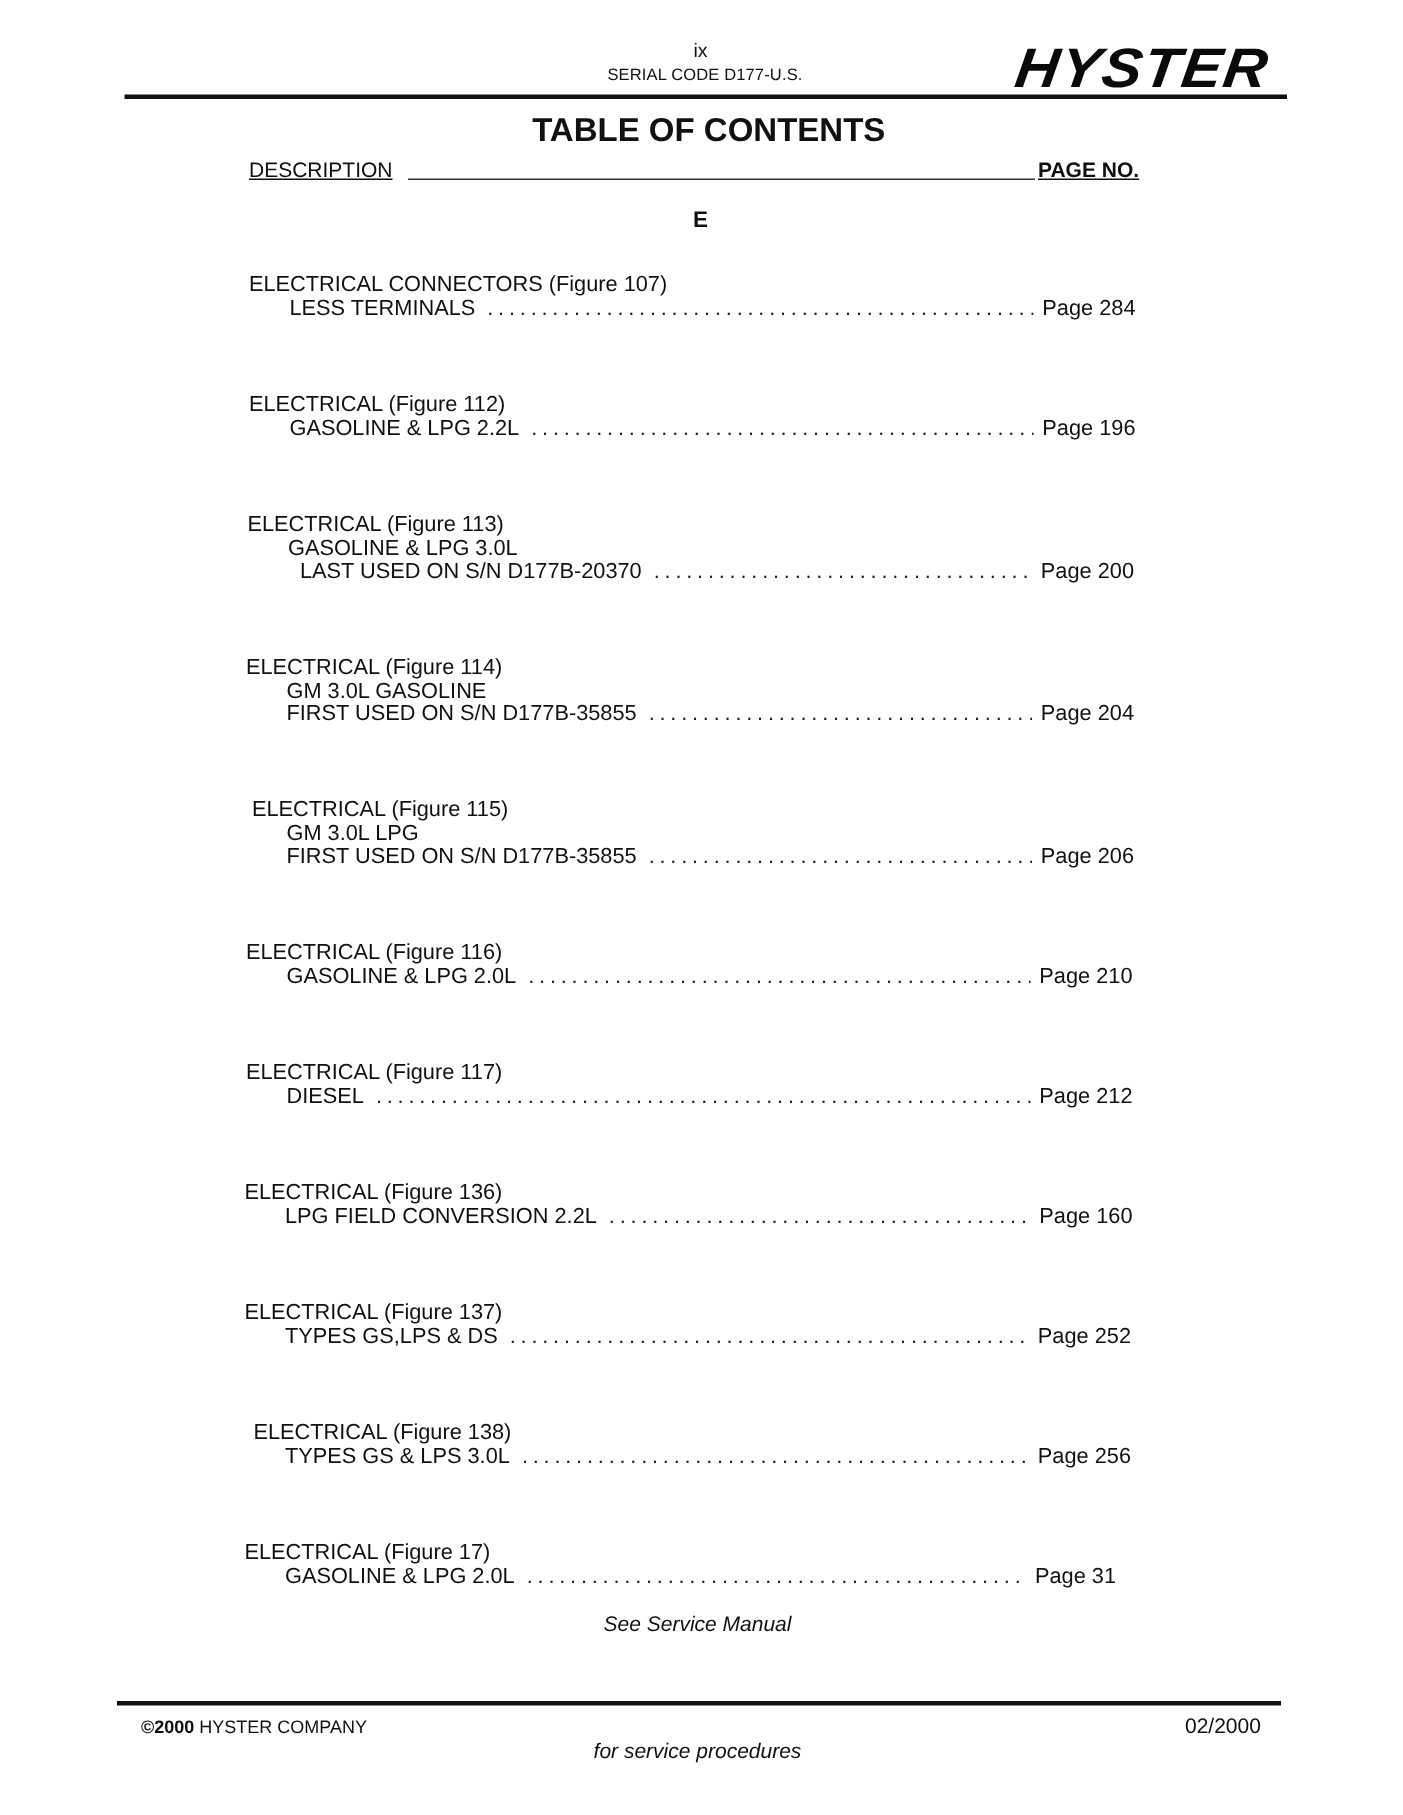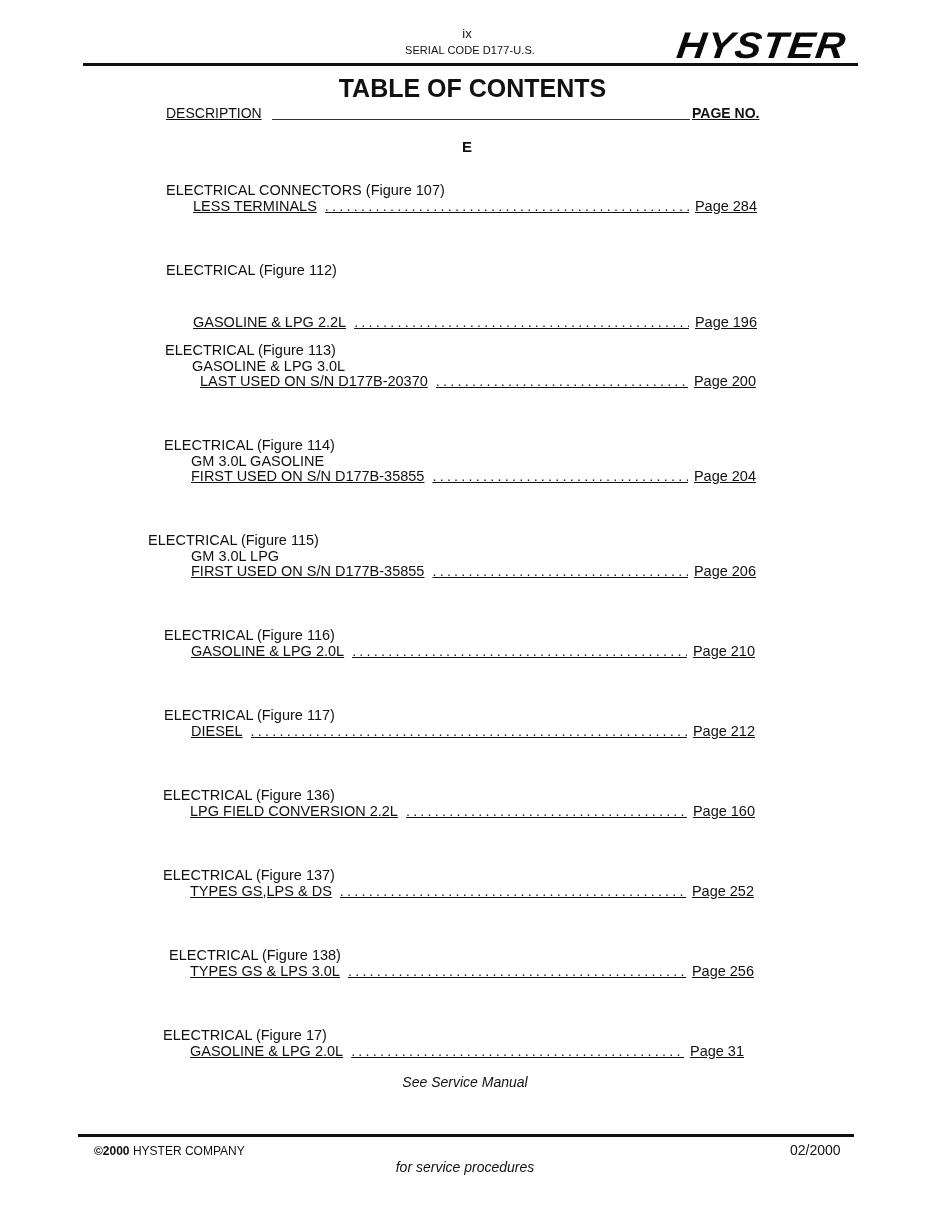--- a/index.html
+++ b/index.html
@@ -9,30 +9,30 @@
     }
     .abs { position: absolute; }
     .page-num { left: 455px; top: 26px; width: 24px; text-align: center; font-size: 13px; }
     .serial { left: 380px; top: 44px; width: 180px; text-align: center; font-size: 11px; letter-spacing: 0.1px; }
     .logo {
       left: 680px; top: 26px; font-size: 37px; font-weight: bold; font-style: italic;
       letter-spacing: 1px; transform: skewX(-8deg) scaleX(1.08); transform-origin: left top;
       line-height: 40px; color: #0a0a0a;
     }
     .rule-top { left: 83px; top: 63px; width: 775px; height: 3px; background: #111; }
-    .title { left: 250px; top: 74px; width: 445px; text-align: center; font-size: 25px; font-weight: bold; }
+    .title { left: 250px; top: 74px; width: 445px; text-align: center; font-size: 22px; font-weight: bold; }
     .col-desc { left: 166px; top: 105px; font-size: 14px; font-weight: normal; text-decoration: underline; }
     .col-line { left: 272px; top: 119px; width: 418px; height: 1px; background: #333; }
     .col-page { left: 692px; top: 105px; font-size: 14px; font-weight: bold; text-decoration: underline; }
     .letter { left: 455px; top: 138px; width: 24px; text-align: center; font-size: 15px; font-weight: bold; }
 
     .entry { position: absolute; left: 0; width: 935px; font-size: 14.5px; line-height: 15.5px; }
     .entry .line { position: absolute; white-space: nowrap; }
     .entry .head { left: 0; }
-    .leader-row { position: absolute; display: flex; align-items: baseline; white-space: nowrap; text-decoration: underline; }
+    .leader-row { position: absolute; display: flex; align-items: baseline; white-space: nowrap; }
     .leader-row .lbl { flex: 0 0 auto; }
     .leader-row .dots {
       flex: 1 1 auto; overflow: hidden; margin: 0 6px 0 8px; letter-spacing: 3.2px; color: #222;
     }
     .leader-row .pg { flex: 0 0 auto; }
 
     .rule-bot { left: 78px; top: 1134px; width: 776px; height: 3px; background: #111; }
     .copyright { left: 94px; top: 1144px; font-size: 12px; }
     .copyright b { font-weight: bold; }
     .see1 { left: 360px; top: 1074px; width: 210px; text-align: center; font-size: 14px; font-style: italic; }
@@ -59,21 +59,21 @@
     <div class="entry" style="top: 183px;">
       <div class="line head" style="left: 166px;">ELECTRICAL CONNECTORS (Figure 107)</div>
       <div class="leader-row" style="left: 193px; width: 564px; top: 15.5px;">
         <span class="lbl">LESS TERMINALS</span>
         <span class="dots">........................................................................................................................</span>
         <span class="pg">Page 284</span>
       </div>
     </div>
     <div class="entry" style="top: 263px;">
       <div class="line head" style="left: 166px;">ELECTRICAL (Figure 112)</div>
-      <div class="leader-row" style="left: 193px; width: 564px; top: 15.5px; margin-top: 36px;">
+      <div class="leader-row" style="left: 193px; width: 564px; top: 15.5px;">
         <span class="lbl">GASOLINE &amp; LPG 2.2L</span>
         <span class="dots">........................................................................................................................</span>
         <span class="pg">Page 196</span>
       </div>
     </div>
     <div class="entry" style="top: 343px;">
       <div class="line head" style="left: 165px;">ELECTRICAL (Figure 113)</div>
       <div class="line" style="left: 192px; top: 15.5px;">GASOLINE &amp; LPG 3.0L</div>
       <div class="leader-row" style="left: 200px; width: 556px; top: 31px;">
         <span class="lbl">LAST USED ON S/N D177B-20370</span>
@@ -84,21 +84,21 @@
     <div class="entry" style="top: 438px;">
       <div class="line head" style="left: 164px;">ELECTRICAL (Figure 114)</div>
       <div class="line" style="left: 191px; top: 15.5px;">GM 3.0L GASOLINE</div>
       <div class="leader-row" style="left: 191px; width: 565px; top: 31px;">
         <span class="lbl">FIRST USED ON S/N D177B-35855</span>
         <span class="dots">........................................................................................................................</span>
         <span class="pg">Page 204</span>
       </div>
     </div>
     <div class="entry" style="top: 533px;">
-      <div class="line head" style="left: 148px;">ELECTRICAL (Figure 115)</div>
+      <div class="line head" style="left: 168px;">ELECTRICAL (Figure 115)</div>
       <div class="line" style="left: 191px; top: 15.5px;">GM 3.0L LPG</div>
       <div class="leader-row" style="left: 191px; width: 565px; top: 31px;">
         <span class="lbl">FIRST USED ON S/N D177B-35855</span>
         <span class="dots">........................................................................................................................</span>
         <span class="pg">Page 206</span>
       </div>
     </div>
     <div class="entry" style="top: 628px;">
       <div class="line head" style="left: 164px;">ELECTRICAL (Figure 116)</div>
       <div class="leader-row" style="left: 191px; width: 564px; top: 15.5px;">

